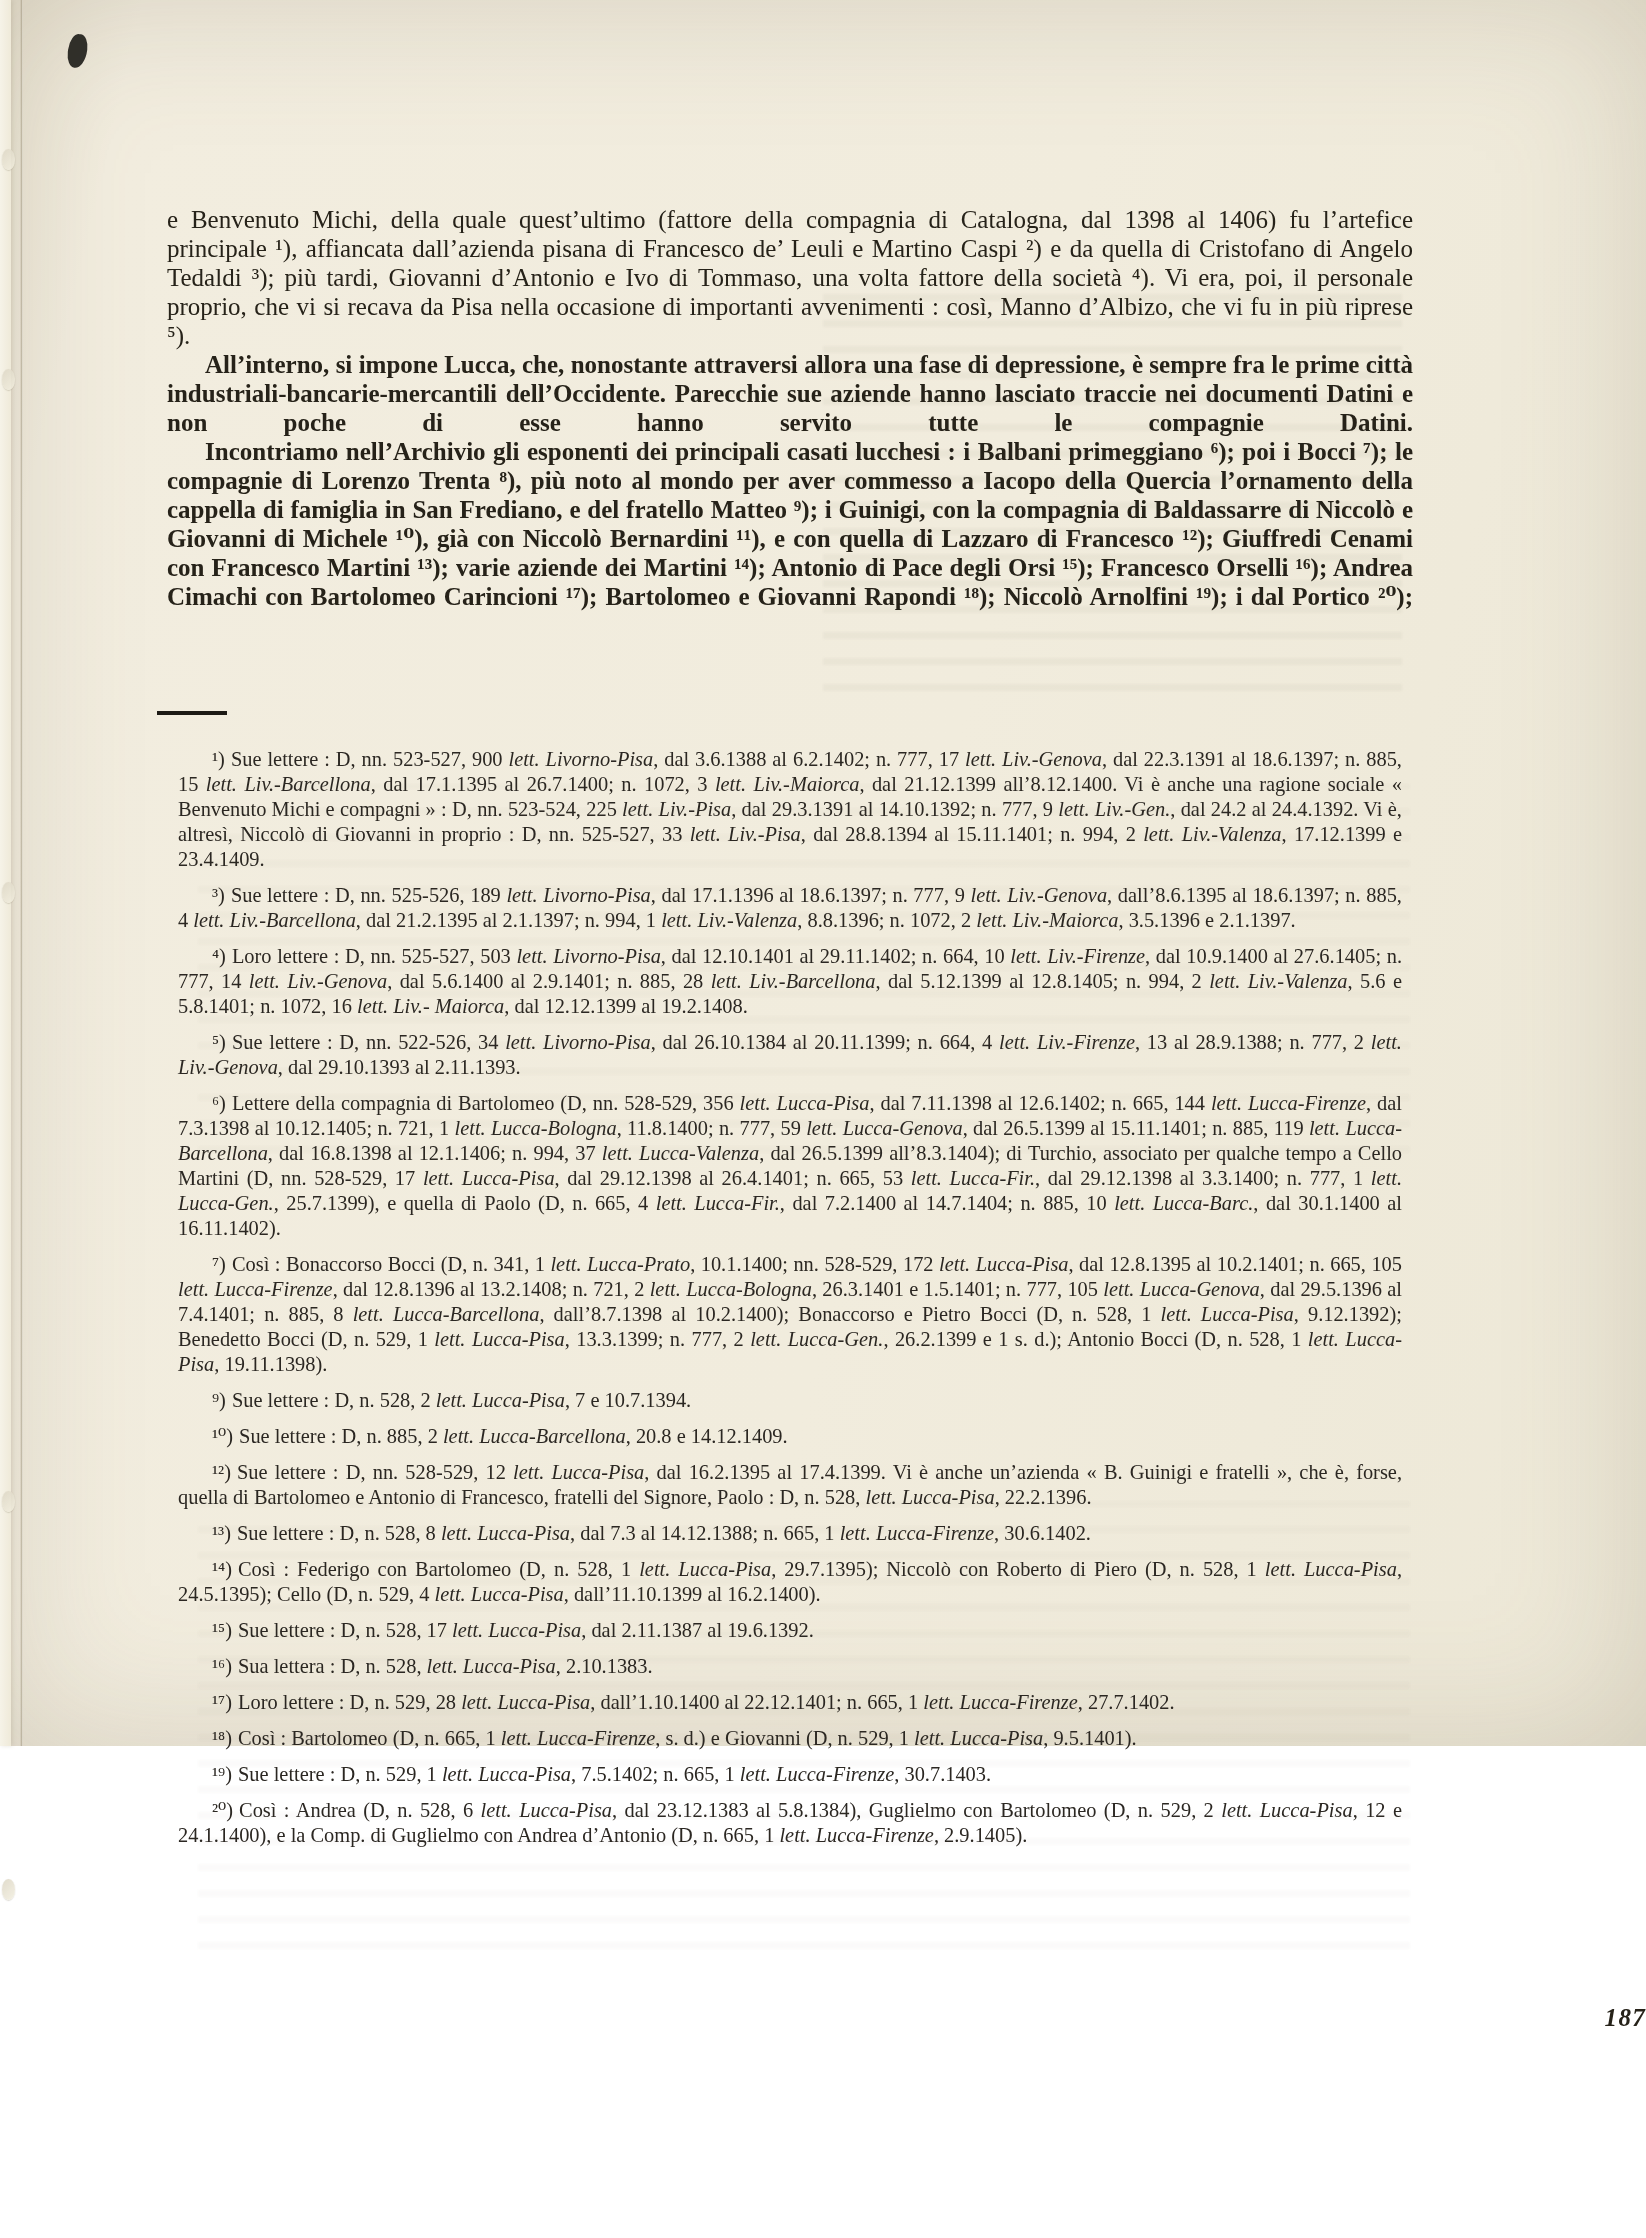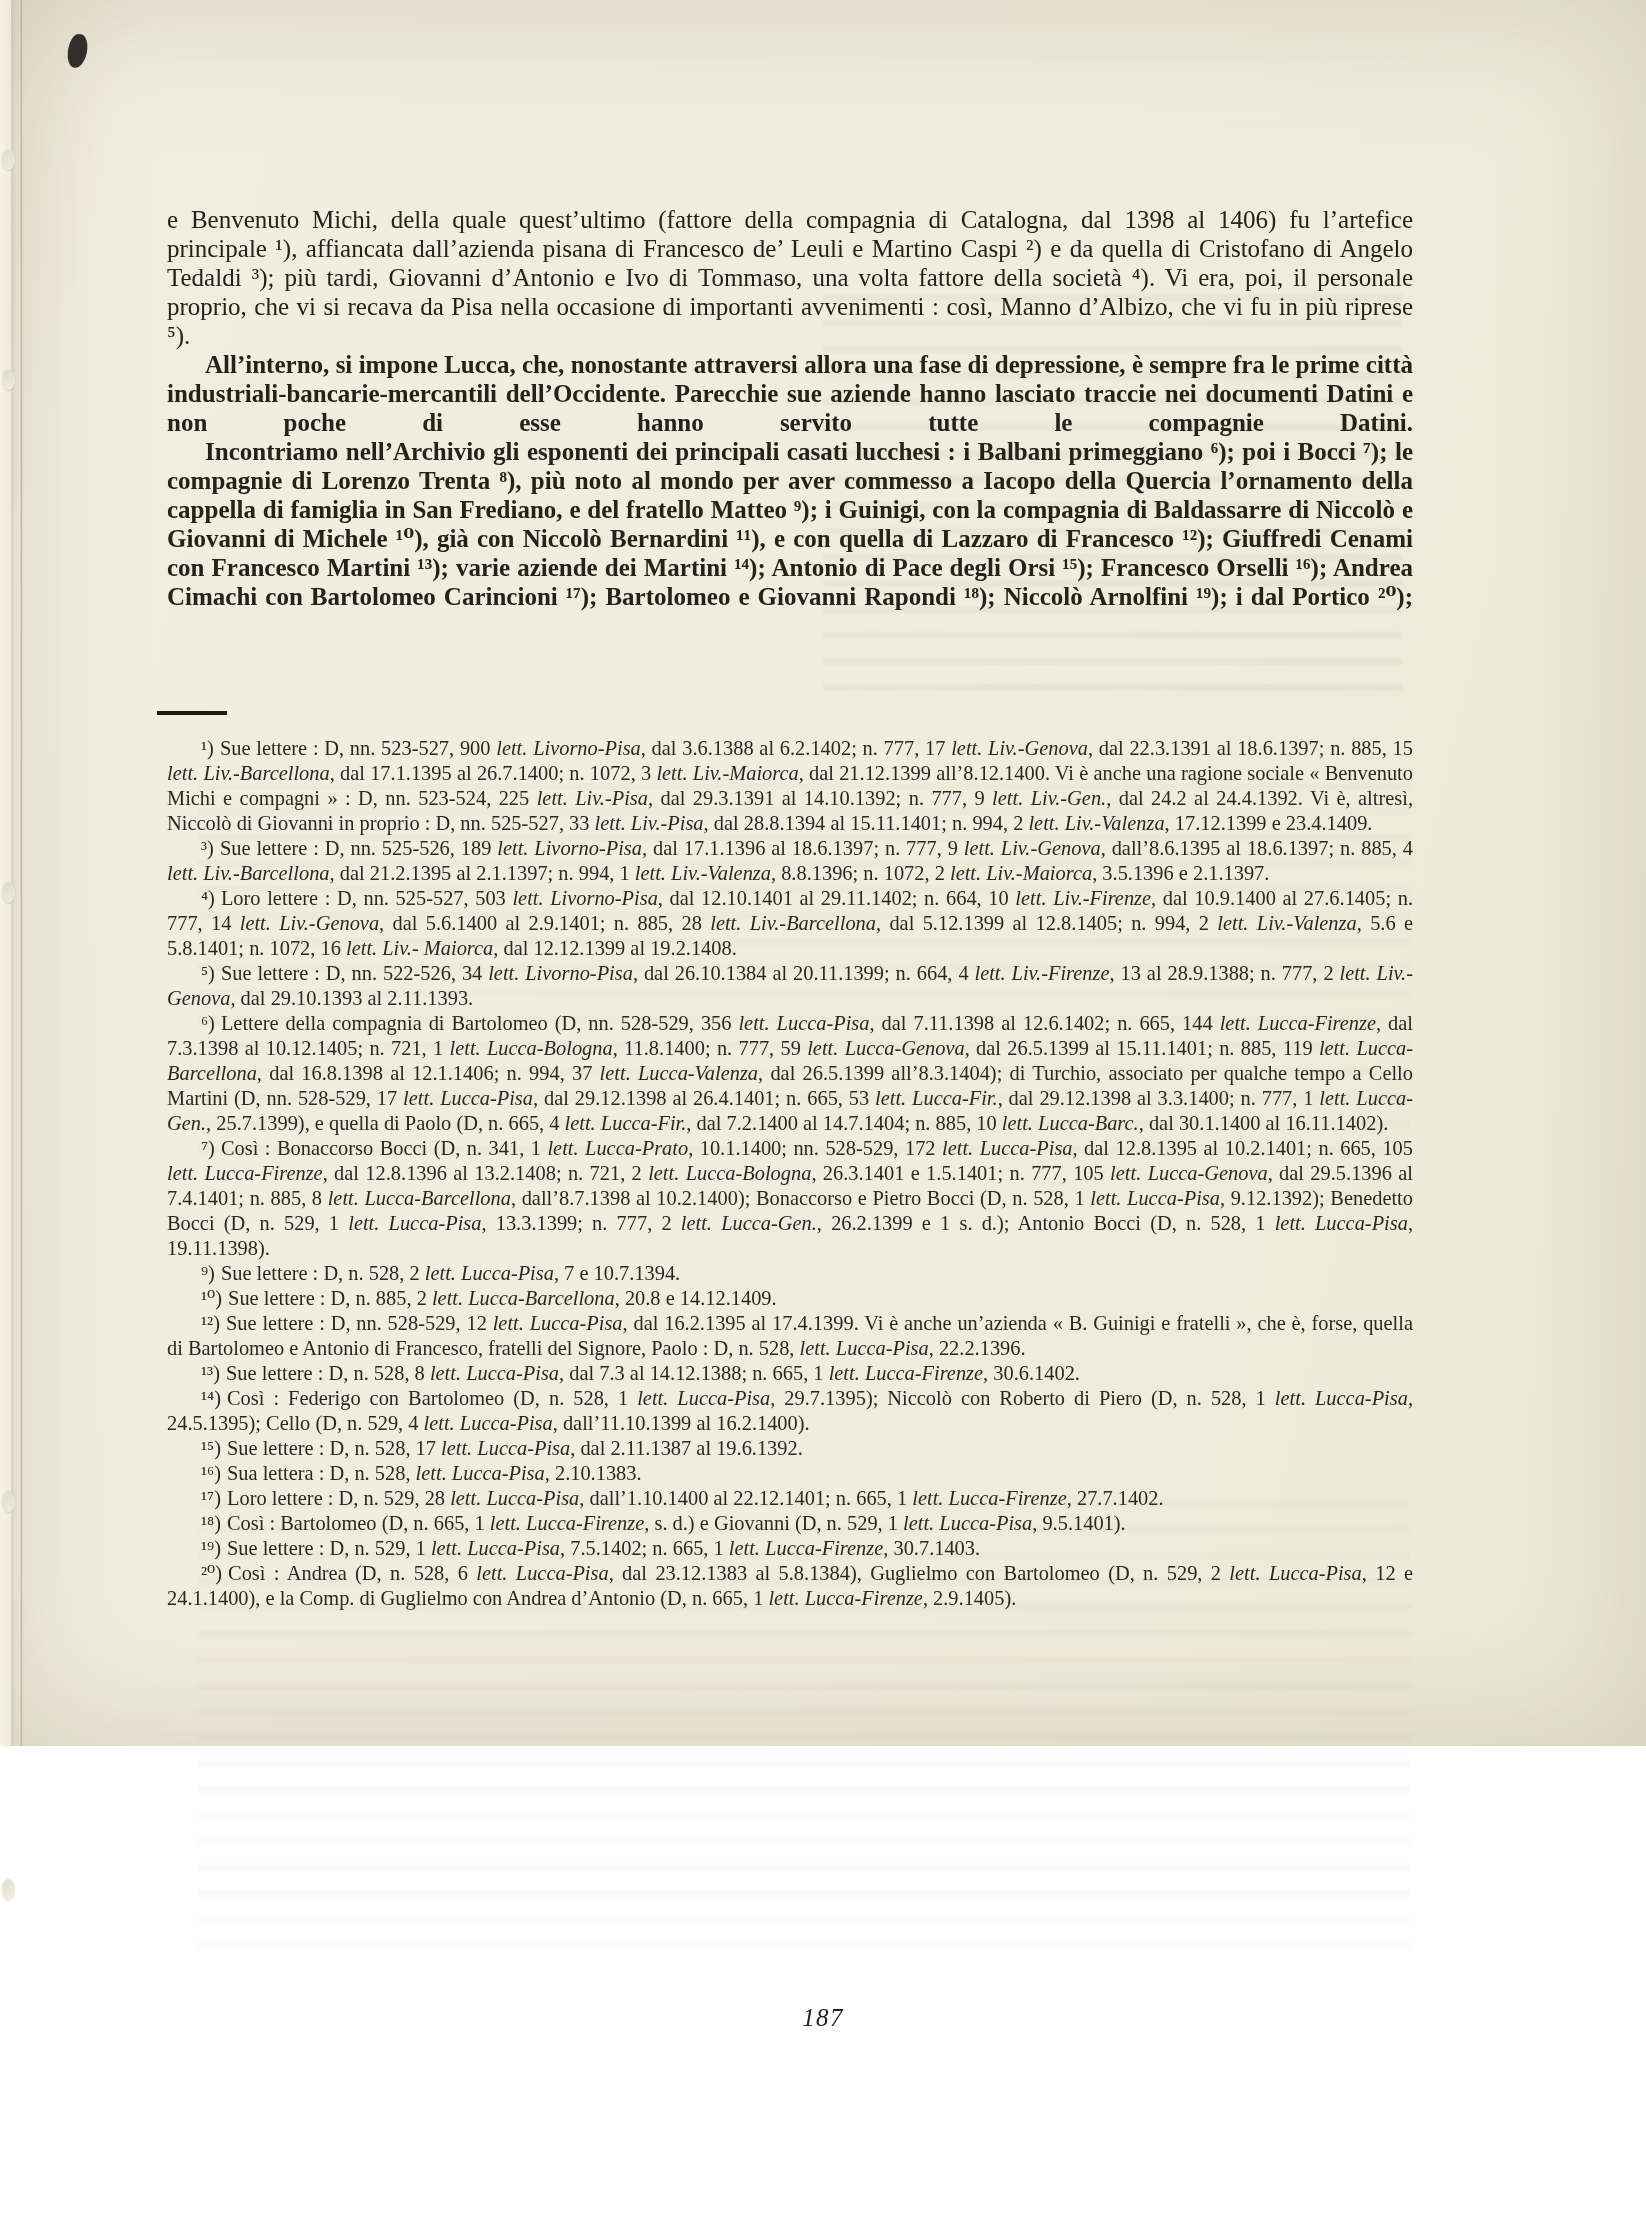--- a/index.html
+++ b/index.html
@@ -29,24 +29,24 @@
   .g2{left:198px;top:784px;width:1212px;height:369px;opacity:.6;}
   .g3{left:198px;top:1501px;width:1212px;height:448px;opacity:.6;}
   
   .body-text{position:absolute;left:167px;top:205px;width:1246px;color:var(--ink);
         font-size:25px;line-height:29px;text-align:justify;text-align-last:justify;}
   .body-text p{margin:0;}
   .indent{text-indent:38px;font-weight:bold;}
   .fn-rule{position:absolute;left:157px;top:711px;width:70px;height:4px;background:var(--rule);}
   .footnotes{position:absolute;left:167px;top:736px;width:1246px;color:var(--ink-soft);
         font-size:20.4px;line-height:25px;text-align:justify;}
-  .footnotes p{margin:0;text-indent:34px;}
+  .footnotes p{margin:11px;text-indent:34px;}
   .fn-marker{margin-right:6px;}
-  .page-number{position:absolute;left:0;top:2004px;width:100%;text-align:center;
-        font-style:italic;font-size:25px;letter-spacing:1.3px;color:var(--ink);}
+  .page-number{position:absolute;left:0;top:2004px;width:100%;text-align:right;
+        font-style:italic;font-size:25px;letter-spacing:1.3px;color:var(--ink);font-weight:bold;}
 </style>
 </head>
 <body>
 
 <div class="page">
 
   <div class="edge-strip"></div>
   <div class="crease"></div>
   <div class="ink-mark"></div>
   <div class="stitch s1"></div>

